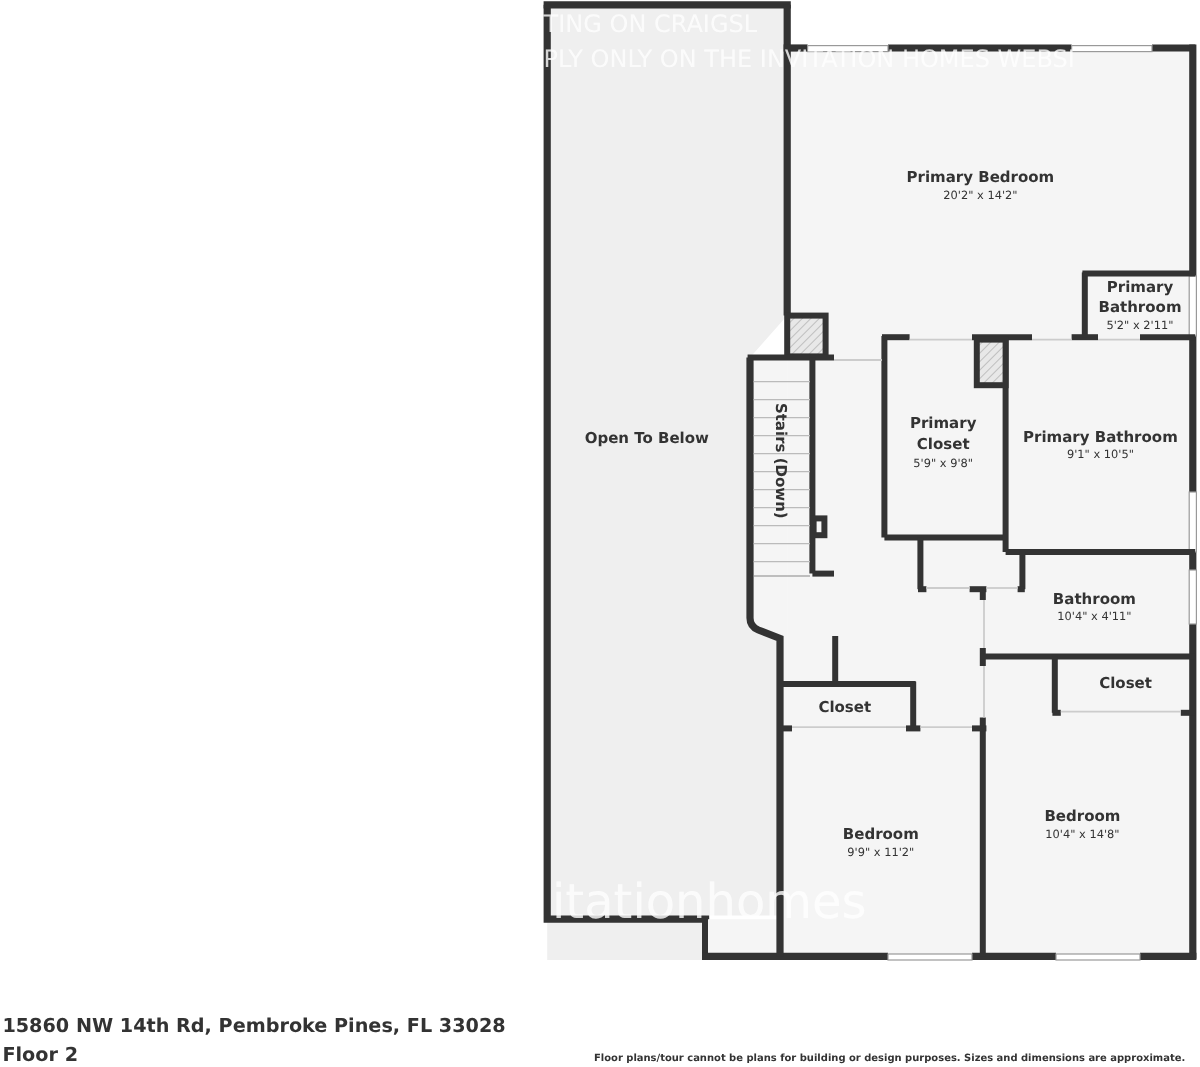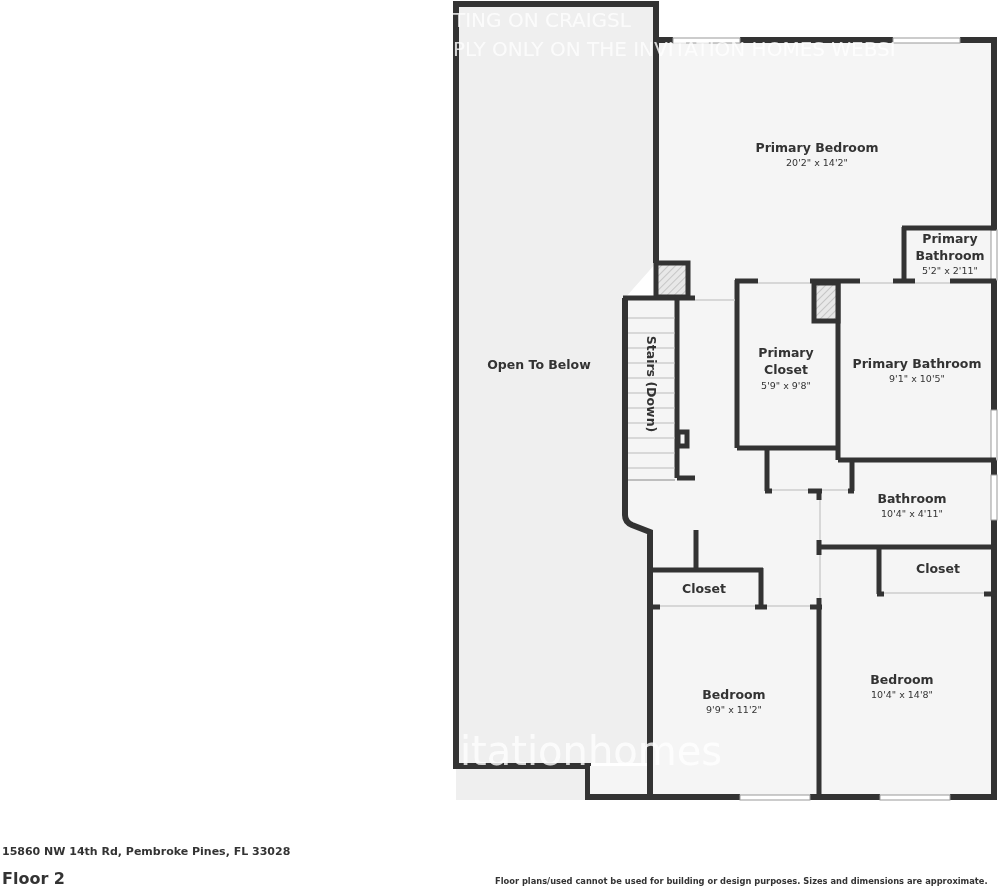--- a/index.html
+++ b/index.html
@@ -2,21 +2,21 @@
 <html><head>
 <meta charset="utf-8">
 <style>
   html, body { margin: 0; padding: 0; background: #ffffff; }
   body { width: 1000px; height: 889px; position: relative; overflow: hidden;
          font-family: "DejaVu Sans", sans-serif; }
   #plan { position: absolute; left: 0; top: 0; width: 1000px; height: 889px; }
   .room-label { font-family: "DejaVu Sans", sans-serif; font-size: 12.5px; fill: #333; font-weight: 600; }
   .room-dim { font-family: "DejaVu Sans", sans-serif; font-size: 9.5px; fill: #333; }
   .watermark { font-family: "DejaVu Sans", sans-serif; fill: #ffffff; opacity: 0.8; }
-  .footer-address { position: absolute; left: 2px; top: 845px; font-size: 11px; color: #333; font-weight: 600; }
+  .footer-address { position: absolute; left: 2px; top: 845px; font-size: 16px; color: #333; font-weight: 600; }
   .footer-floor { position: absolute; left: 2px; top: 869px; font-size: 16px; color: #333; font-weight: 600; }
   .footer-disclaimer { position: absolute; left: 495px; top: 876px; font-size: 8.3px; color: #333; font-weight: 600; white-space: nowrap; }
 </style>
 </head>
 <body>
 
 <svg id="plan" viewBox="0 0 1000 889" xmlns="http://www.w3.org/2000/svg">
   <defs>
     <pattern id="hatch" patternUnits="userSpaceOnUse" width="5" height="5" patternTransform="rotate(45)">
       <rect width="5" height="5" fill="#e8e8e8"></rect>
@@ -182,13 +182,13 @@
     <text class="room-dim" x="734" y="713" text-anchor="middle">9'9" x 11'2"</text>
   </g>
   <g>
     <text class="room-label" x="902" y="684" text-anchor="middle">Bedroom</text>
     <text class="room-dim" x="902" y="698" text-anchor="middle">10'4" x 14'8"</text>
   </g>
 </svg>
 
 <div class="footer-address">15860 NW 14th Rd, Pembroke Pines, FL 33028</div>
 <div class="footer-floor">Floor 2</div>
-<div class="footer-disclaimer">Floor plans/used cannot be used for building or design purposes. Sizes and dimensions are approximate.</div>
+<div class="footer-disclaimer">Floor plans/tour cannot be plans for building or design purposes. Sizes and dimensions are approximate.</div>
 
 </body></html>

